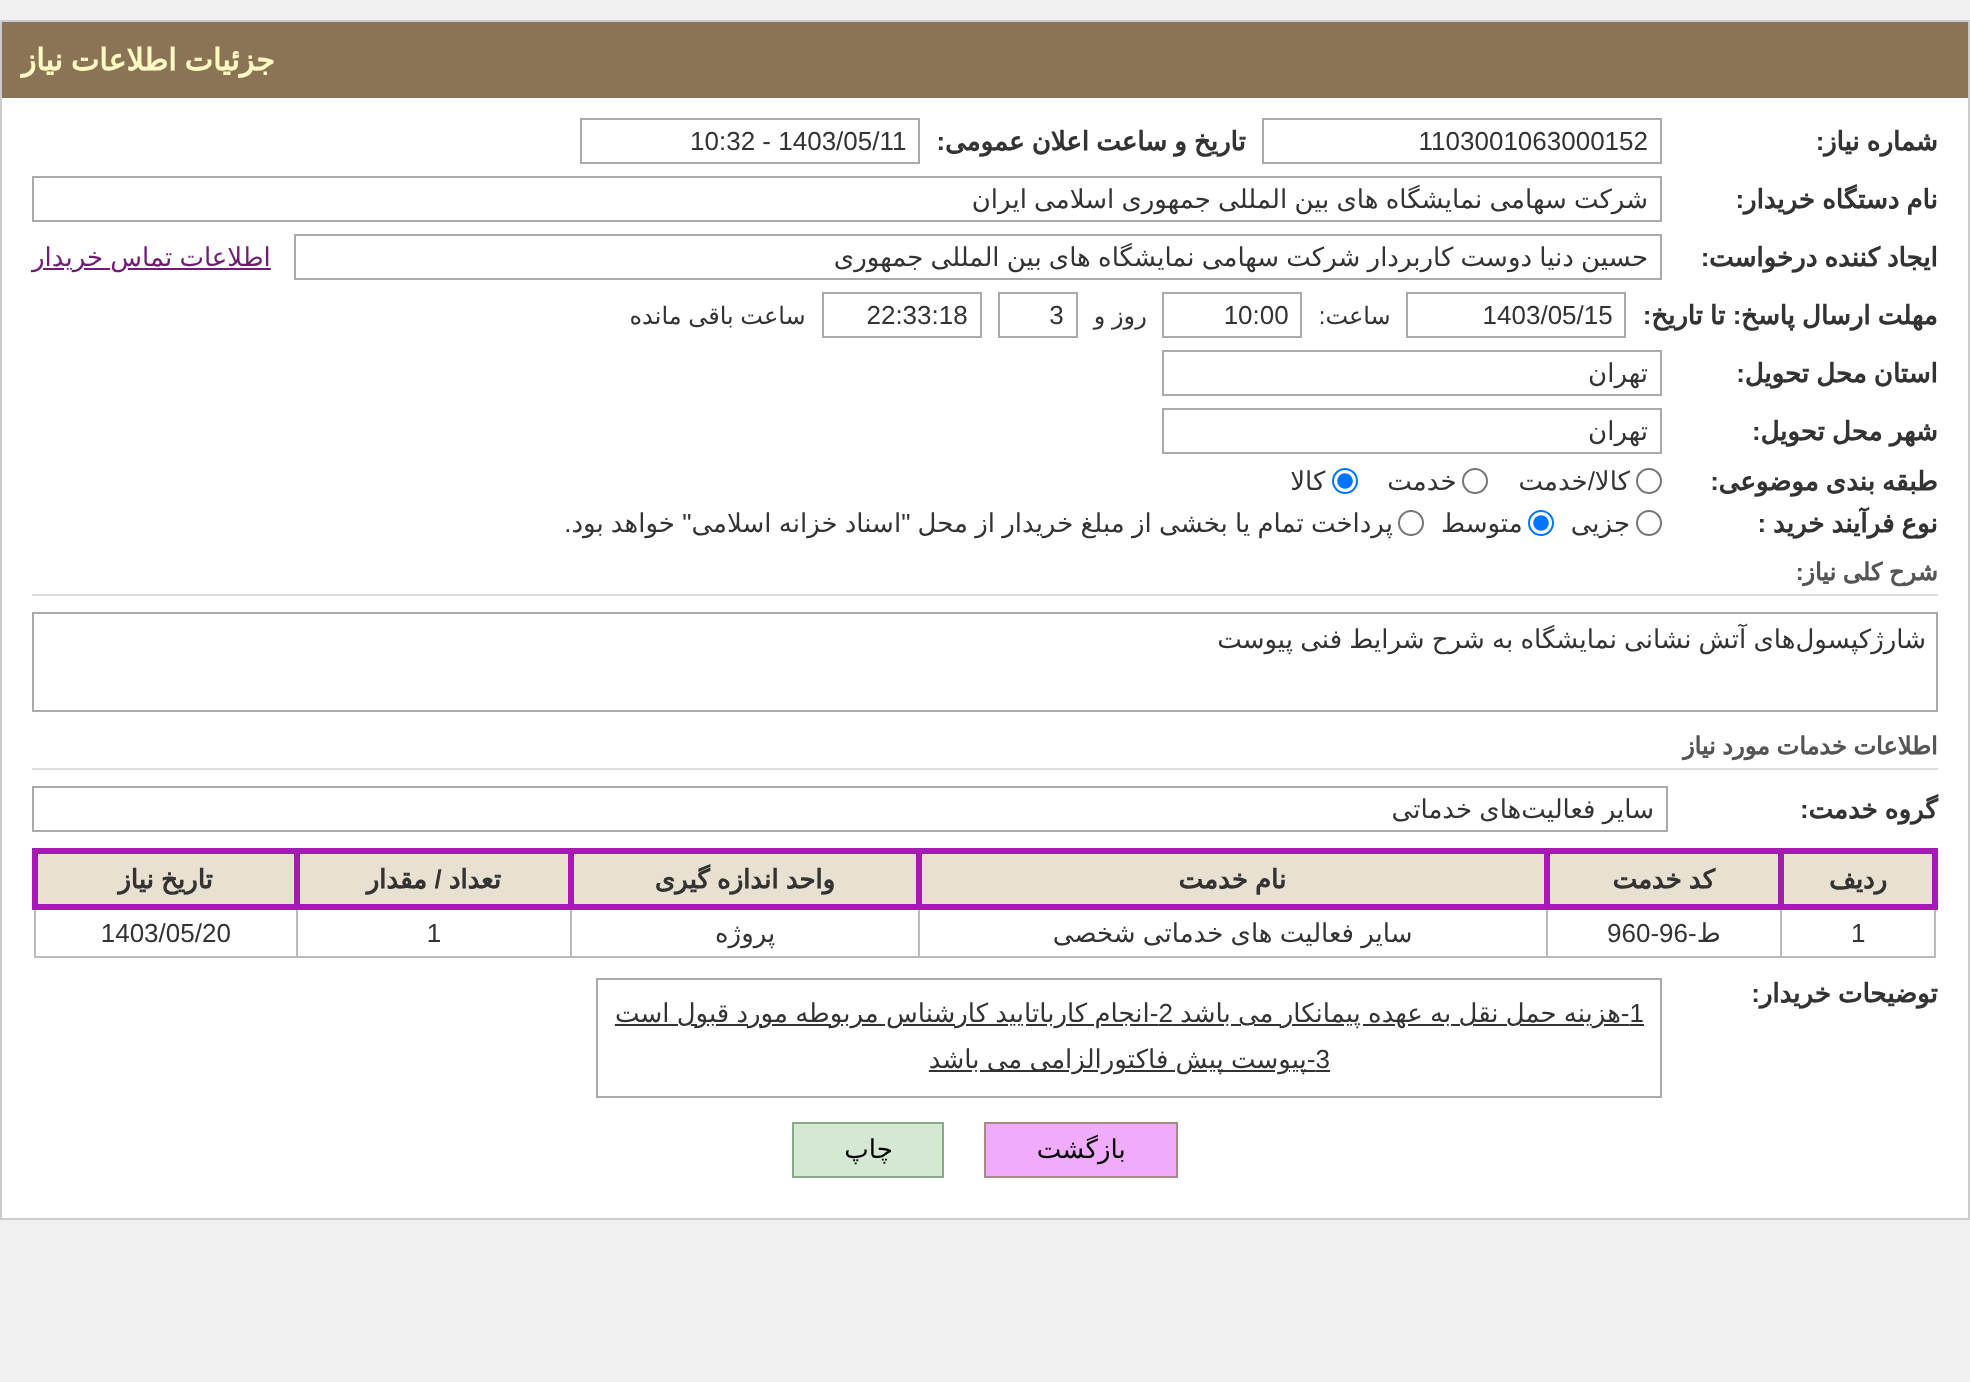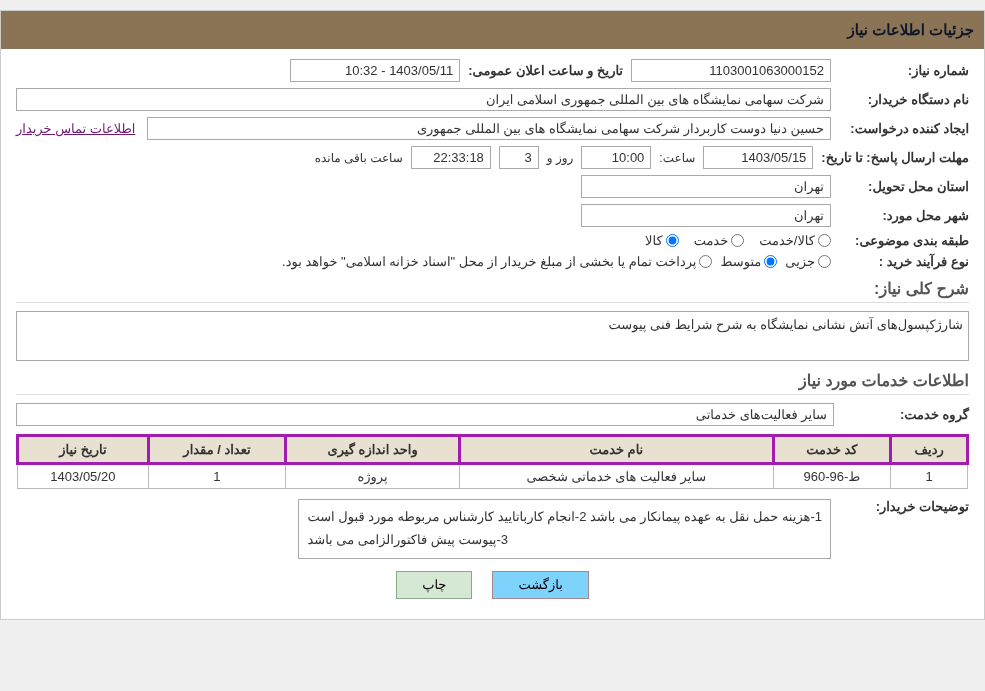--- a/index.html
+++ b/index.html
@@ -11,22 +11,22 @@
       color: #333;
     }
     .page-wrapper {
       max-width: 985px;
       margin: 10px auto;
       background: #fff;
       border: 1px solid #ccc;
     }
     .header-bar {
       background: #8b7355;
-      color: #0f172a;
-      text-align: right;
+      color: #fef9c3;
+      text-align: left;
       padding: 10px;
       font-size: 15px;
       font-weight: bold;
     }
     .content {
       padding: 10px 15px;
     }
     .value-box {
       border: 1px solid #aaa;
       padding: 3px 6px;
@@ -47,21 +47,21 @@
       display: flex;
       gap: 15px;
       align-items: center;
     }
     .radio-item {
       display: flex;
       align-items: center;
       gap: 3px;
     }
     .section-title {
-      font-size: 16px;
+      font-size: 12px;
       font-weight: bold;
       color: #555;
       border-bottom: 1px solid #ddd;
       padding-bottom: 4px;
       margin-bottom: 8px;
       margin-top: 10px;
     }
     .textarea-box {
       border: 1px solid #aaa;
       padding: 5px;
@@ -94,23 +94,24 @@
       padding: 4px 8px;
       text-align: center;
     }
     table.items-table tr:nth-child(even) td {
       background: #fafafa;
     }
     .description-box {
       border: 1px solid #aaa;
       padding: 5px 8px;
       min-height: 60px;
-      text-align: left;
+      text-align: center;
       background: #fff;
       line-height: 1.8;
+      text-decoration: underline;
     }
     .buttons-row {
       display: flex;
       justify-content: center;
       gap: 20px;
       margin-top: 12px;
       margin-bottom: 10px;
     }
     .btn {
       padding: 5px 25px;
@@ -118,21 +119,21 @@
       cursor: pointer;
       border: 1px solid #999;
       background: #f0f0f0;
       font-family: Liberation Serif, serif;
     }
     .btn-print {
       background: #d4e8d4;
       border-color: #88aa88;
     }
     .btn-back {
-      background: #7dd3fc;
+      background: #f0abfc;
       border-color: #aa8888;
     }
     .info-row {
       display: flex;
       align-items: center;
       gap: 8px;
       margin-bottom: 6px;
     }
     .col-label {
       font-weight: bold;
@@ -179,21 +180,21 @@
       <div class="value-box" style="min-width:80px; flex:none;">22:33:18</div>
       <span class="small-label">ساعت باقی مانده</span>
     </div>
 
     <div class="info-row">
       <span class="col-label">استان محل تحویل:</span>
       <div class="value-box" style="max-width:250px;">تهران</div>
     </div>
 
     <div class="info-row">
-      <span class="col-label">شهر محل مورد:</span>
+      <span class="col-label">شهر محل تحویل:</span>
       <div class="value-box" style="max-width:250px;">تهران</div>
     </div>
 
     <div class="info-row">
       <span class="col-label">طبقه بندی موضوعی:</span>
       <div class="radio-group">
         <div class="radio-item">
           <input type="radio" name="tabaqe" style="">
           <span>کالا/خدمت</span>
         </div>

